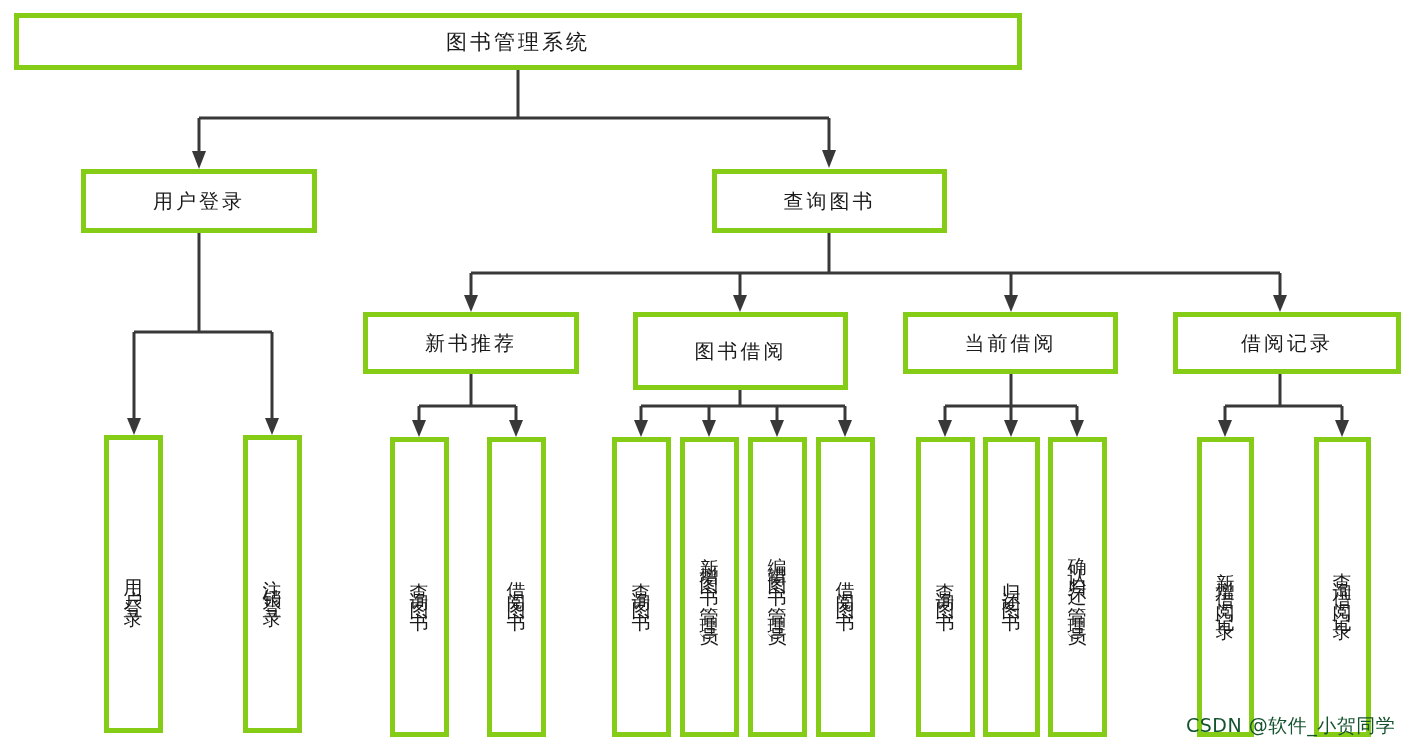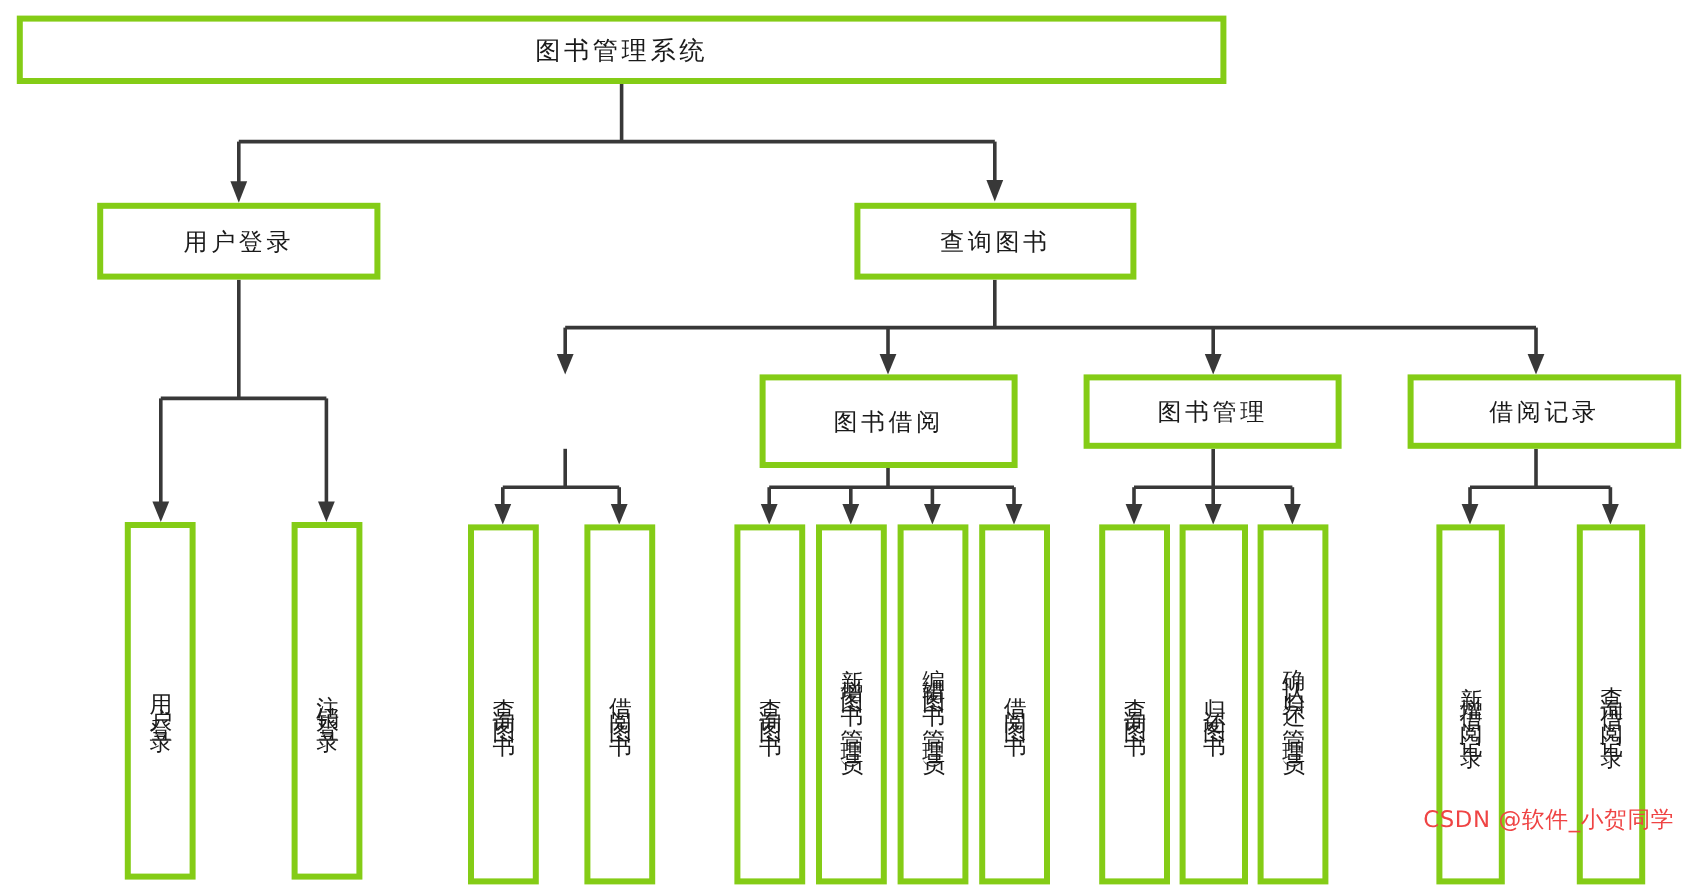--- a/index.html
+++ b/index.html
@@ -44,24 +44,24 @@
   .node.leaf span {
     writing-mode: vertical-rl;
     font-size: 19px;
     letter-spacing: 10px;
     line-height: 1;
     color: #1a1a1a;
   }
   .watermark {
     position: absolute;
     left: 1186px;
-    top: 670px;
+    top: 713px;
     font-size: 19px;
     letter-spacing: 0.5px;
-    color: #ef4444;
+    color: #14532d;
     white-space: nowrap;
     z-index: 10;
   }
 </style>
 </head>
 <body>
 
 <div class="canvas">
 
   <svg class="connectors" width="1405" height="747" viewBox="0 0 1405 747">
@@ -134,25 +134,28 @@
     <span>图书管理系统</span>
   </div>
 
   <div class="node hlabel" style="left:81px; top:169px; width:236px; height:64px;">
     <span>用户登录</span>
   </div>
   <div class="node hlabel" style="left:712px; top:169px; width:235px; height:64px;">
     <span>查询图书</span>
   </div>
 
+  <div class="node hlabel" style="left:363px; top:312px; width:216px; height:62px;">
+    <span>新书推荐</span>
+  </div>
   <div class="node hlabel" style="left:633px; top:312px; width:215px; height:78px;">
     <span>图书借阅</span>
   </div>
   <div class="node hlabel" style="left:903px; top:312px; width:215px; height:62px;">
-    <span>图书管理</span>
+    <span>当前借阅</span>
   </div>
   <div class="node hlabel" style="left:1173px; top:312px; width:228px; height:62px;">
     <span>借阅记录</span>
   </div>
 
   <div class="node leaf" style="left:104px; top:435px; width:59px; height:298px;">
     <span>用户登录</span>
   </div>
   <div class="node leaf" style="left:243px; top:435px; width:59px; height:298px;">
     <span>注销登录</span>

